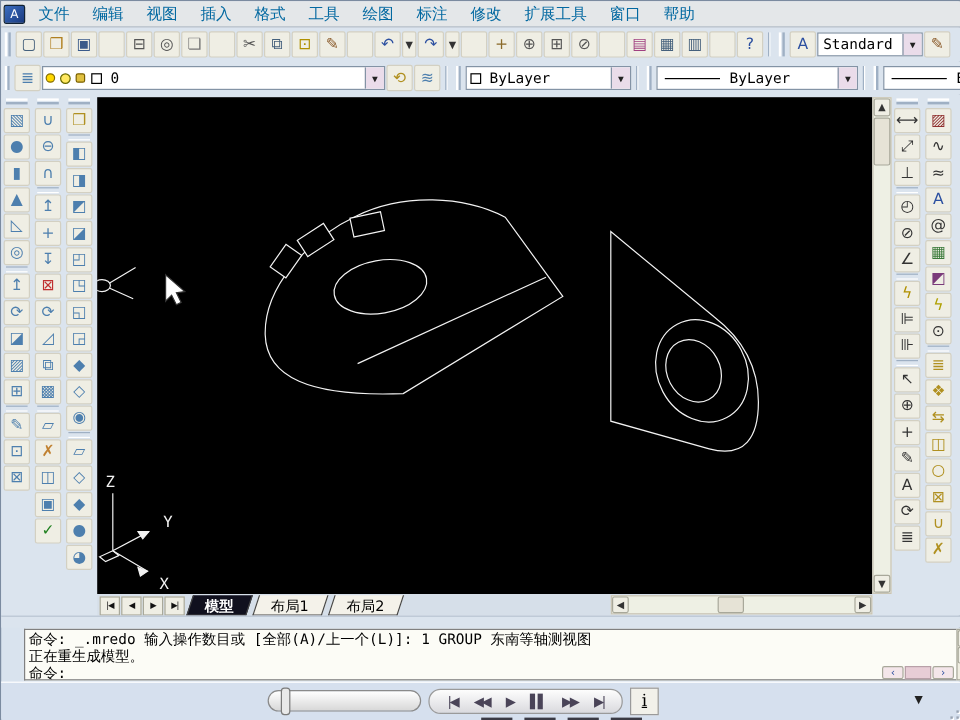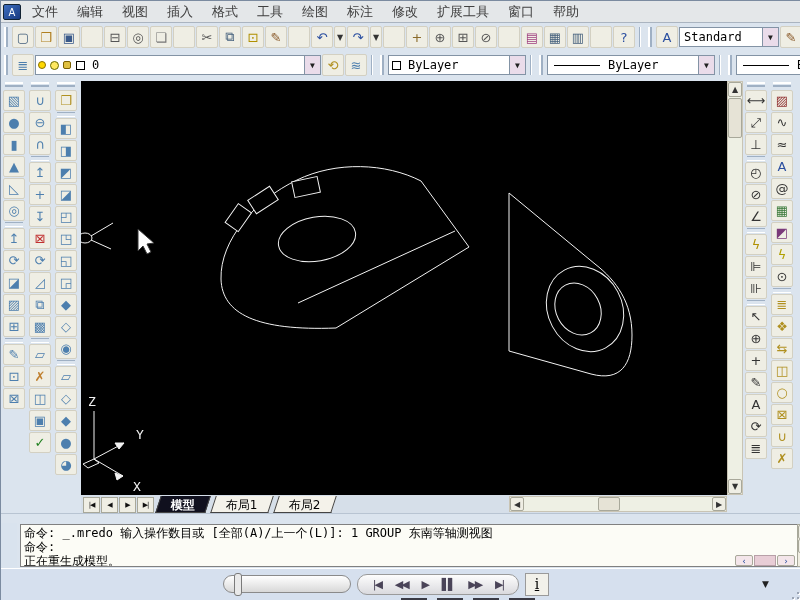--- a/index.html
+++ b/index.html
@@ -5,21 +5,21 @@
   * { box-sizing: border-box; margin: 0; padding: 0; }
   html,body { width:800px; height:600px; overflow:hidden; }
   body { font-family:"DejaVu Sans", sans-serif; font-size:12px; background:#d9e3ee; }
   #app { position:absolute; inset:0; border:1px solid #7b8ba0; }
 
   
   .menubar { position:absolute; left:0; top:0; width:800px; height:22px;
     background:#e4e7e9; border-bottom:1px solid #aab4c0; display:flex; align-items:center; gap:2px; padding-left:2px; }
   .appicon { width:18px; height:16px; background:linear-gradient(135deg,#3c6ec0,#1a3a80);
     border:1px solid #123; border-radius:2px; color:#fff; font-size:10px; text-align:center; line-height:15px; }
-  .menu-item { padding:2px 9px; color:#404040; font-size:13px; white-space:nowrap; }
+  .menu-item { padding:2px 9px; color:#0369a1; font-size:13px; white-space:nowrap; }
 
   
   .tbrow { position:absolute; left:0; width:800px; height:28px; background:#dbe4ee;
     display:flex; align-items:center; gap:1px; overflow:hidden; }
   #row1 { top:22px; } #row2 { top:50px; }
   .grip { width:5px; height:20px; border-left:2px solid #fff; border-right:2px solid #9fb0c4; margin:0 3px; }
   .tbtn { width:22px; height:22px; background:#efeee4; border:1px solid #d3d0c2;
     border-radius:2px; display:flex; align-items:center; justify-content:center;
     font-size:13px; color:#44607c; flex:0 0 auto; }
   .tbtn.dd { width:12px; font-size:8px; color:#333; }
@@ -222,21 +222,21 @@
         </div>
         <div class="tbtn">
           <span class="g" style="color: rgb(43, 79, 160);">?</span>
         </div>
       </div>
     <div class="vsep"></div>
     <div class="grip"></div>
     <div class="tbtn">
         <span class="g" style="color:#2b4fa0">A</span>
       </div>
-    <div class="combo" style="width:100px">
+    <div class="combo" style="width:88px">
       <span class="val">Standard</span>
       <span class="ddbtn">▼</span>
     </div>
     <div class="tbtn">
         <span class="g" style="color:#8a5a2a">✎</span>
       </div>
 
   </div>
 
   <div class="tbrow" id="row2">
@@ -646,22 +646,22 @@
           </div>
         </div>
     </div>
   </div>
 
   <div id="splitter"></div>
 
   <div id="cmdwin">
     <div id="cmdinner">
       <div>命令: _.mredo 输入操作数目或 [全部(A)/上一个(L)]: 1 GROUP 东南等轴测视图</div>
+      <div>正在重生成模型。</div>
       <div>命令:</div>
-      <div>正在重生成模型。</div>
     </div>
     <div class="cmd-sb">
       <div class="sb-btn">▲</div>
       <div class="sb-btn">▼</div>
     </div>
     <div id="cmd-hs">
       <div class="sb-btn">‹</div>
       <div class="htrack"></div>
       <div class="sb-btn">›</div>
     </div>

